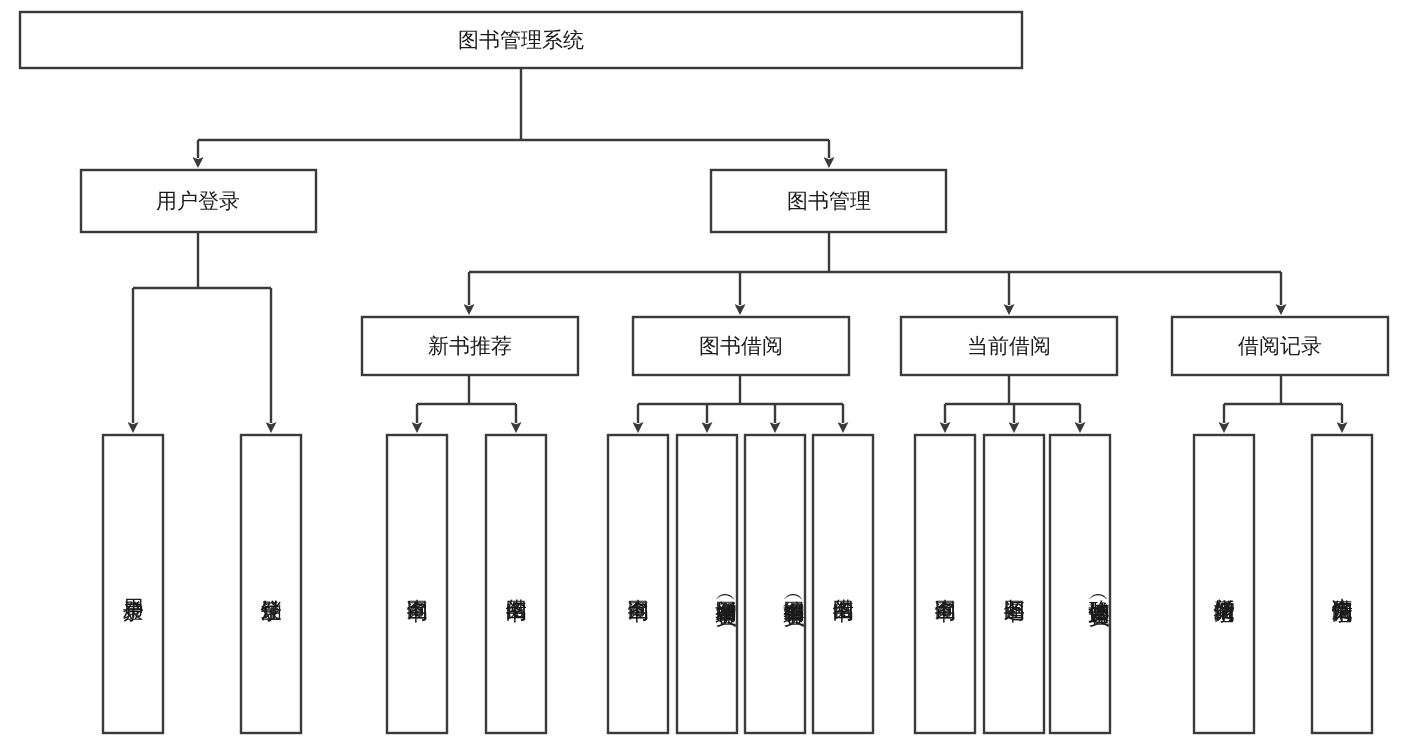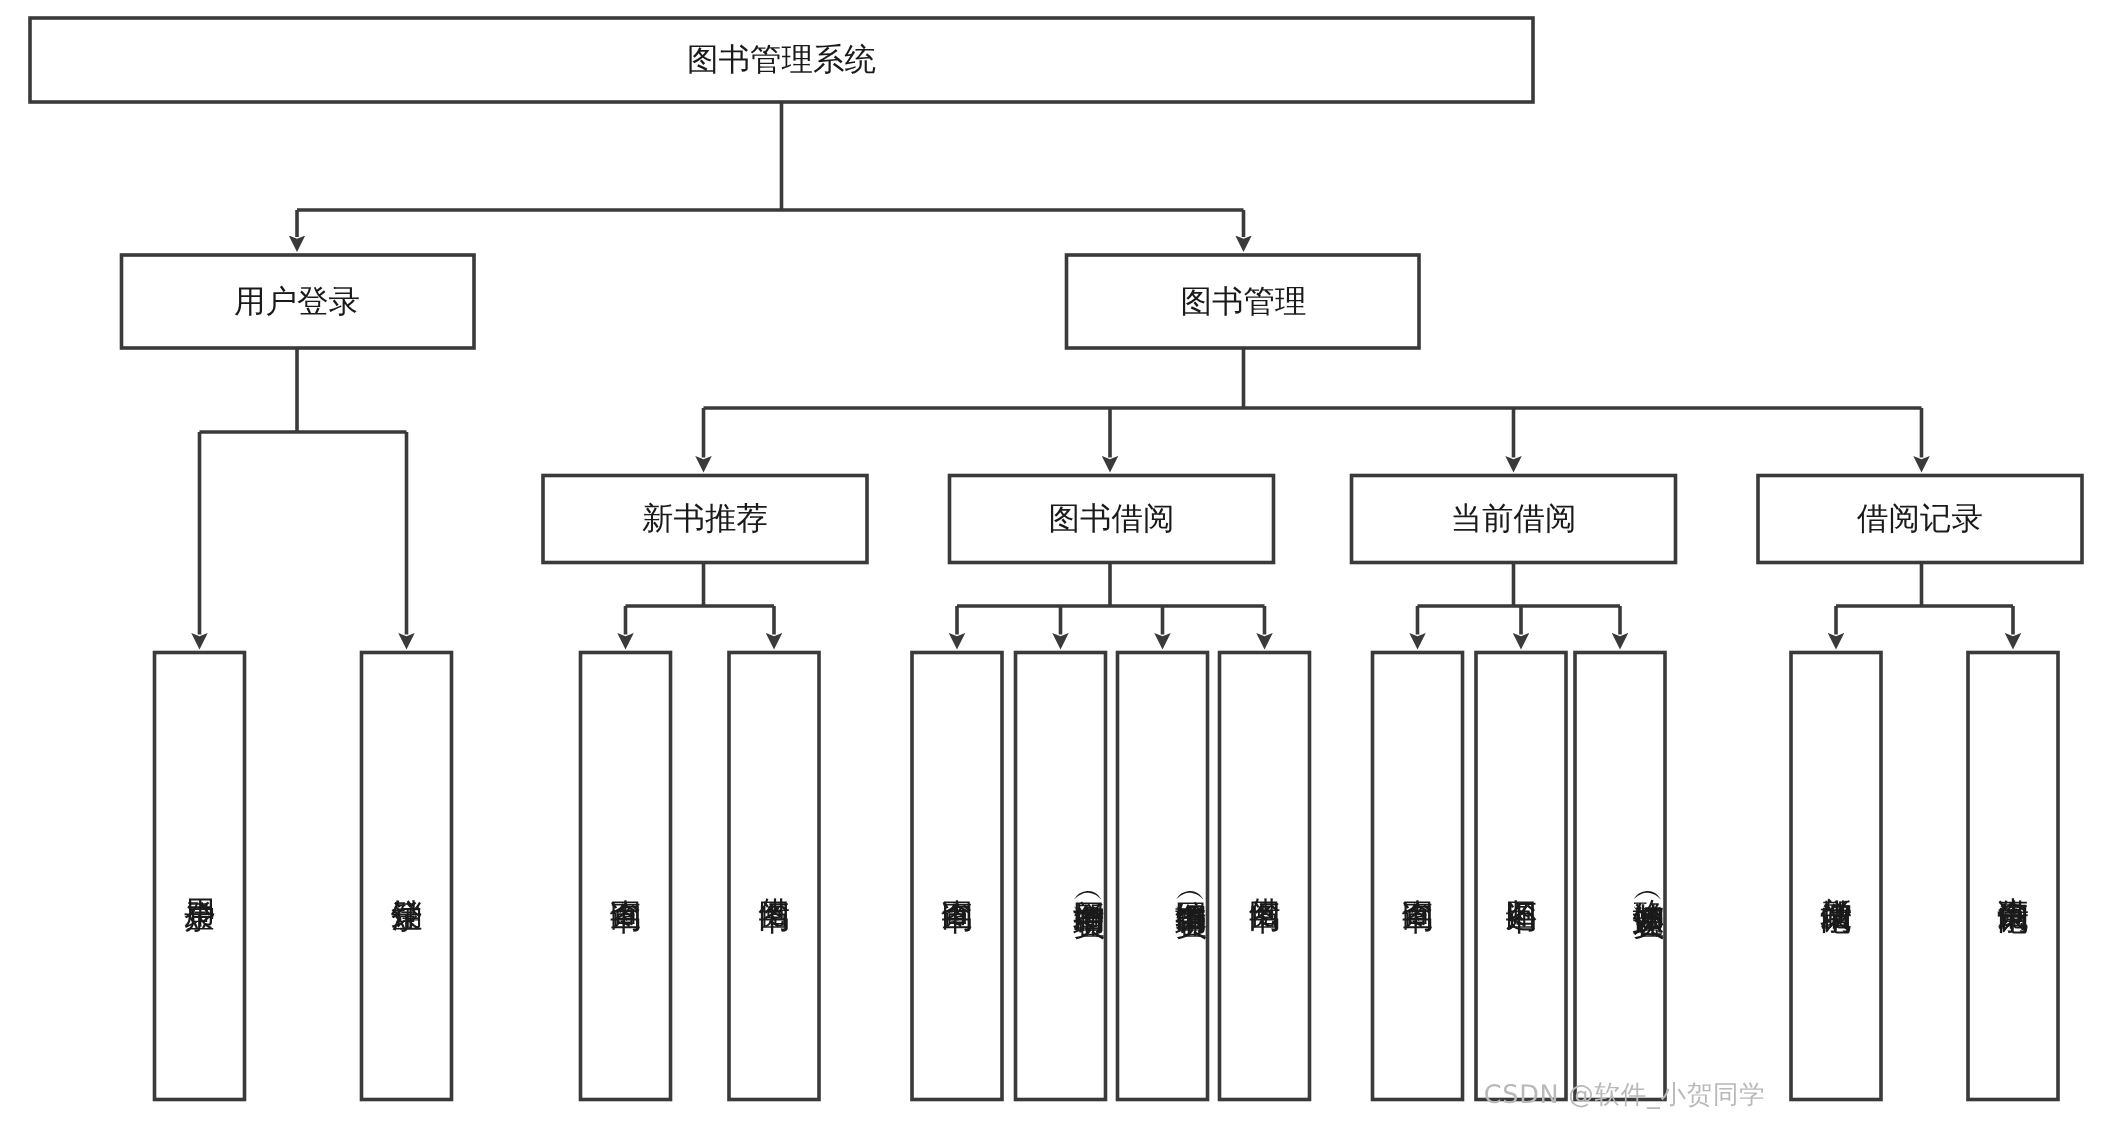--- a/index.html
+++ b/index.html
@@ -203,14 +203,13 @@
   <div class="vlabel" style="left:745px; top:441px; width:60px; height:292px; display:flex; align-items:flex-start; justify-content:center;">编辑图书（管理员）</div>
   <div class="vlabel" style="left:813px; top:435px; width:60px; height:298px; display:flex; align-items:center; justify-content:center;">借阅图书</div>
 
   <div class="vlabel" style="left:915px; top:435px; width:60px; height:298px; display:flex; align-items:center; justify-content:center;">查询图书</div>
   <div class="vlabel" style="left:984px; top:435px; width:60px; height:298px; display:flex; align-items:center; justify-content:center;">归还图书</div>
   <div class="vlabel" style="left:1050px; top:441px; width:60px; height:292px; display:flex; align-items:flex-start; justify-content:center;">确认归还（管理员）</div>
 
   <div class="vlabel" style="left:1194px; top:435px; width:60px; height:298px; display:flex; align-items:center; justify-content:center;">新增借阅记录</div>
   <div class="vlabel" style="left:1312px; top:435px; width:60px; height:298px; display:flex; align-items:center; justify-content:center;">查询借阅记录</div>
 
-  <div class="watermark">CSDN @软件_小贺同学</div>
 </div>
 
 </body></html>

